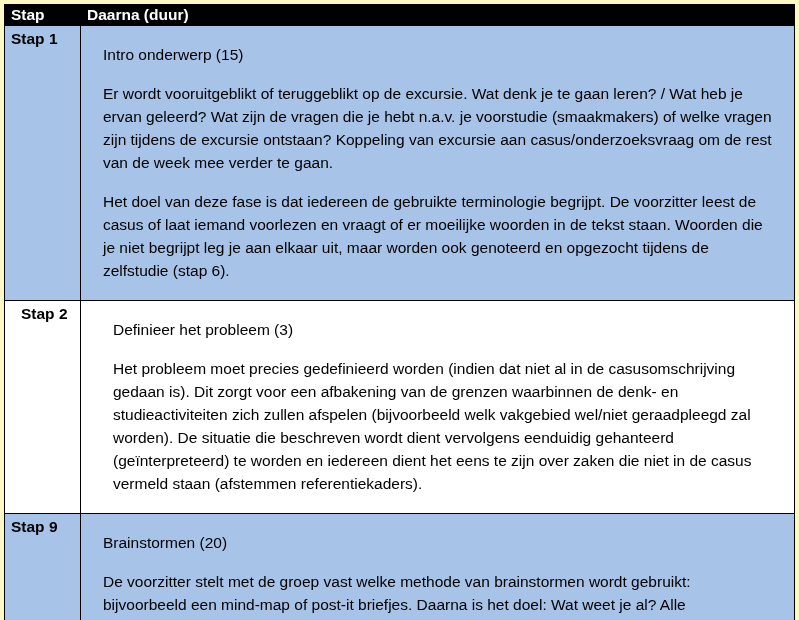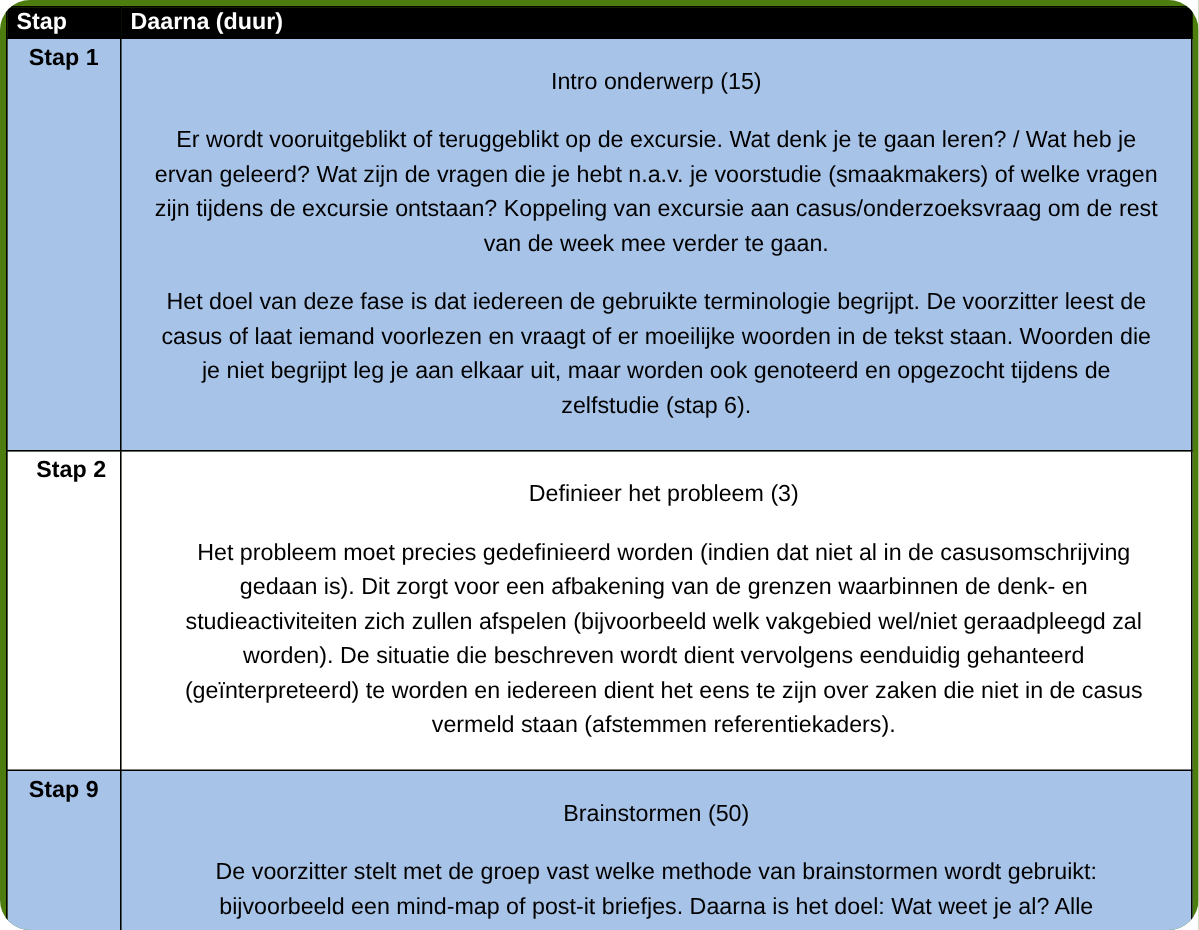--- a/index.html
+++ b/index.html
@@ -6,38 +6,36 @@
     margin: 0;
     padding: 0;
     background: #ffffff;
     font-family: "Liberation Sans", sans-serif;
   }
   .page {
     width: 799px;
     height: 620px;
     box-sizing: border-box;
     padding: 4px 4px 0 4px;
-    background: #4d7c0f;
+    background: #fef9c3;
     overflow: hidden;
-    border-radius: 20px;
   }
   table.steps-table {
     border-collapse: collapse;
     width: 791px;
     table-layout: fixed;
   }
   table.steps-table th,
   table.steps-table td {
     border: 1px solid #000000;
     vertical-align: top;
     font-size: 15.5px;
     line-height: 23px;
     padding: 1px 6px 2px 6px;
     box-sizing: border-box;
-    text-align: center;
   }
   .col-step { width: 76px; }
   tr.header-row th {
     background: #000000;
     color: #ffffff;
     font-weight: bold;
     text-align: left;
     height: 20px;
     line-height: 18px;
     padding-top: 1px;
@@ -95,21 +93,21 @@
       <td class="step-cell">Stap 2</td>
       <td class="content-cell h-row2">
         <div class="row-title">Definieer het probleem (3)</div>
         <div class="row-par">Het probleem moet precies gedefinieerd worden (indien dat niet al in de casusomschrijving gedaan is). Dit zorgt voor een afbakening van de grenzen waarbinnen de denk- en studieactiviteiten zich zullen afspelen (bijvoorbeeld welk vakgebied wel/niet geraadpleegd zal worden). De situatie die beschreven wordt dient vervolgens eenduidig gehanteerd (geïnterpreteerd) te worden en iedereen dient het eens te zijn over zaken die niet in de casus vermeld staan (afstemmen referentiekaders).</div>
       </td>
     </tr>
 
     <tr class="shaded">
       <td class="step-cell">Stap 9</td>
       <td class="content-cell h-row3">
-        <div class="row-title">Brainstormen (50)</div>
+        <div class="row-title">Brainstormen (20)</div>
         <div class="row-par">De voorzitter stelt met de groep vast welke methode van brainstormen wordt gebruikt: bijvoorbeeld een mind-map of post-it briefjes. Daarna is het doel: Wat weet je al? Alle groepsleden delen de informatie, ervaringen, kennis en voorbeelden die zij kennen over dit onderwerp. Alles wat in je opkomt, mag je zeggen. Je mag elkaar om uitleg vragen of aanvullen maar elkaars opmerkingen niet bekritiseren en afkappen. De voorzitter leidt, bevraagt en stimuleert de groepsleden. Alle informatie wordt kernachtig (in steekwoorden) weergegeven door de notulist. Indien de brainstorm niet op gang komt, stimuleert de tutor het proces via de voorzitter.</div>
       </td>
     </tr>
 
     <tr class="shaded partial">
       <td class="step-cell"></td>
       <td class="content-cell"></td>
     </tr>
 
   </tbody>

